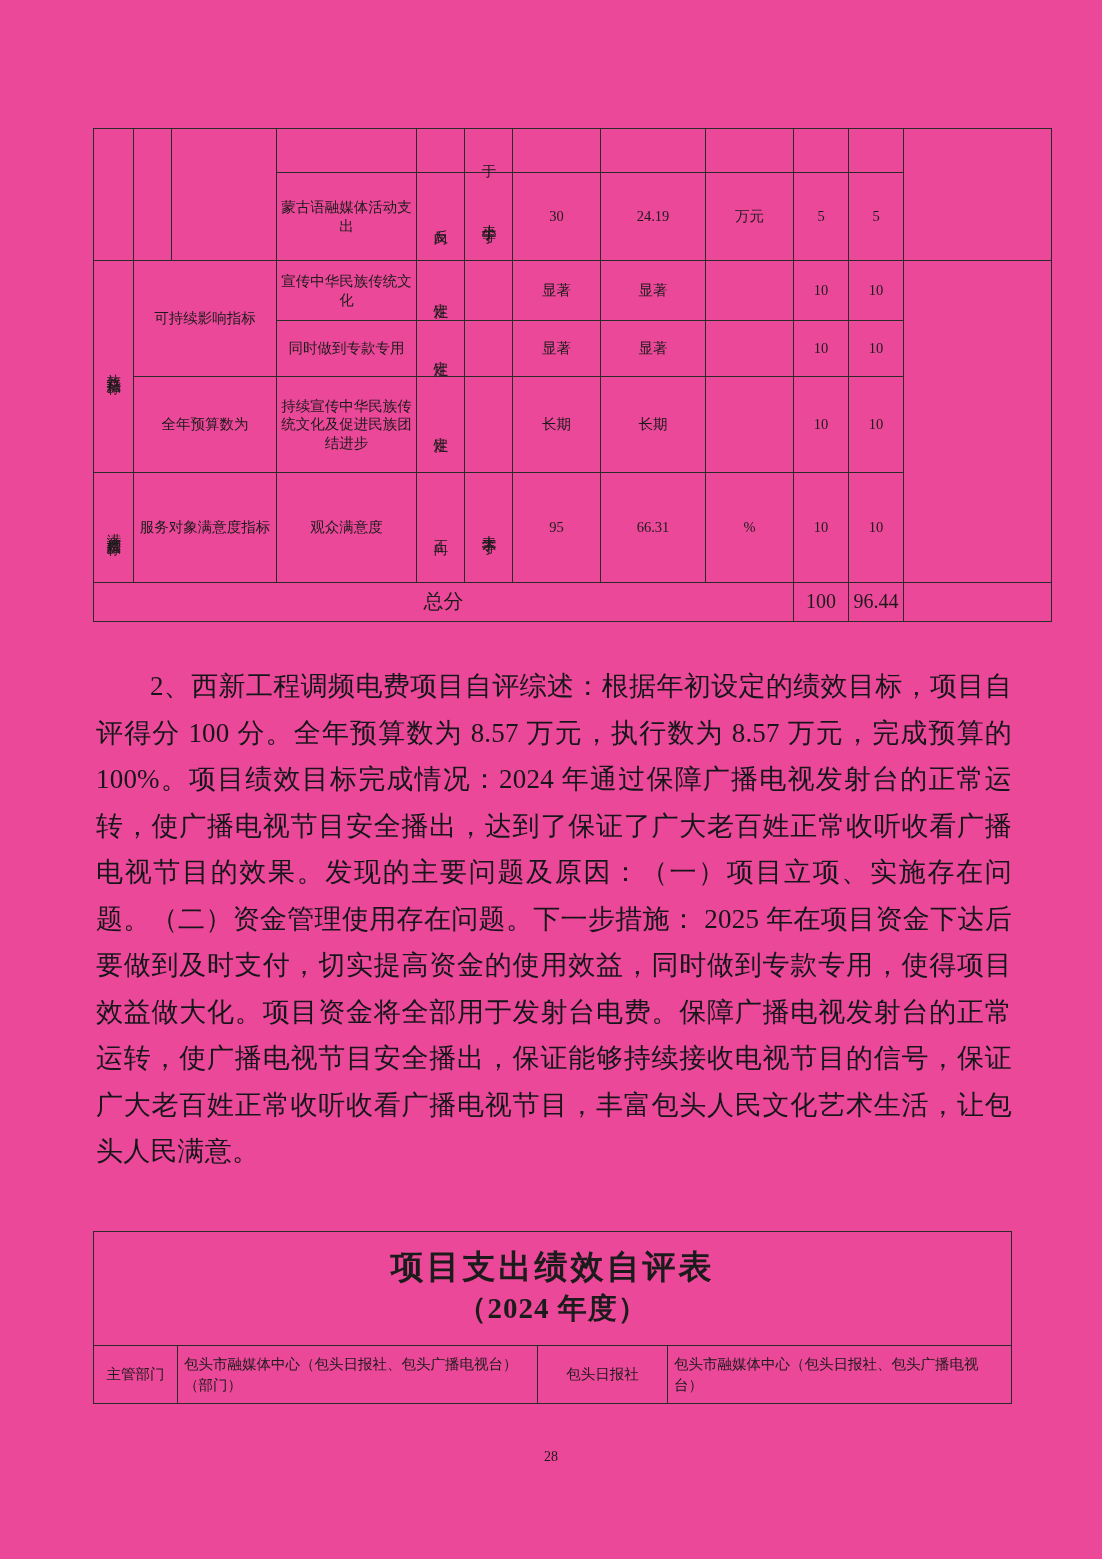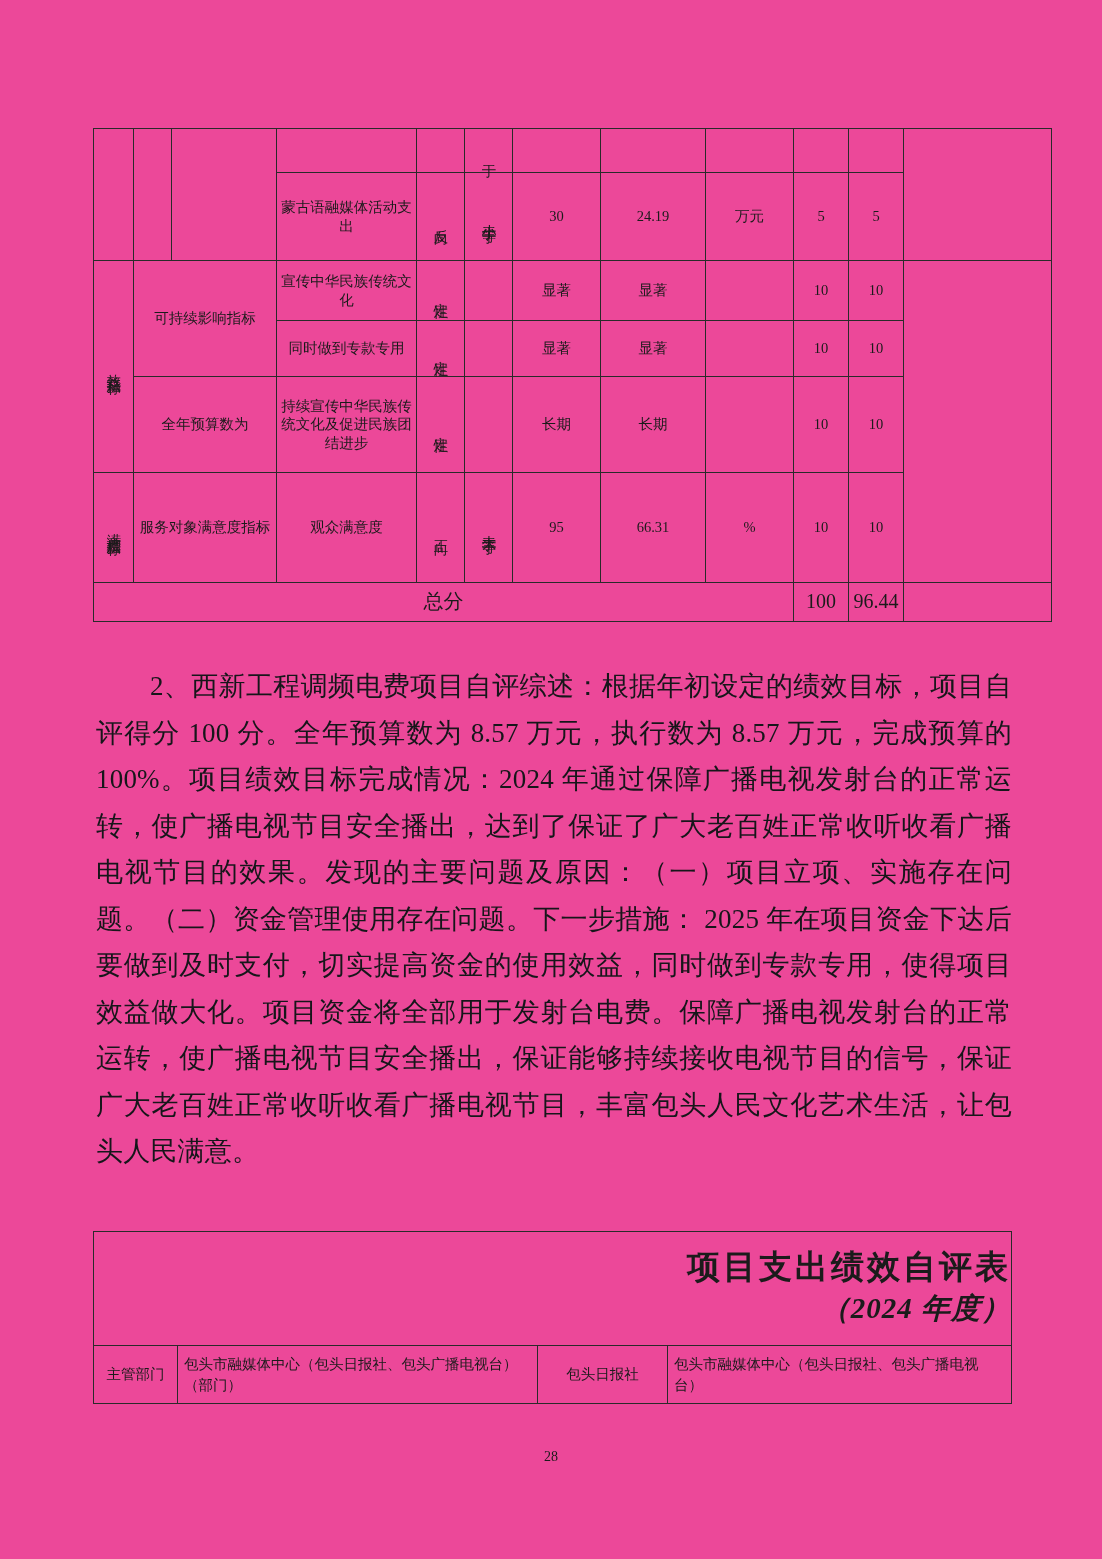--- a/index.html
+++ b/index.html
@@ -81,37 +81,36 @@
     table-layout: fixed;
   }
   .self-eval td {
     border: 1px solid #2a2a2a;
     font-size: 14.5px;
     vertical-align: middle;
     padding: 4px 6px;
     font-family: "Liberation Serif", "DejaVu Serif", serif;
   }
   .title-cell {
-    text-align: right;
+    text-align: center;
     padding: 14px 0 18px 0 !important;
   }
   .title-main {
     font-size: 33px;
     font-weight: bold;
     letter-spacing: 3px;
     line-height: 1.32;
     display: block;
   }
   .title-sub {
     font-size: 29px;
     font-weight: bold;
     letter-spacing: 1px;
     line-height: 1.3;
     display: block;
-    font-style: italic;
   }
   .lbl {
     text-align: center;
     white-space: nowrap;
   }
   .val {
     text-align: left;
     line-height: 1.45;
   }
 

